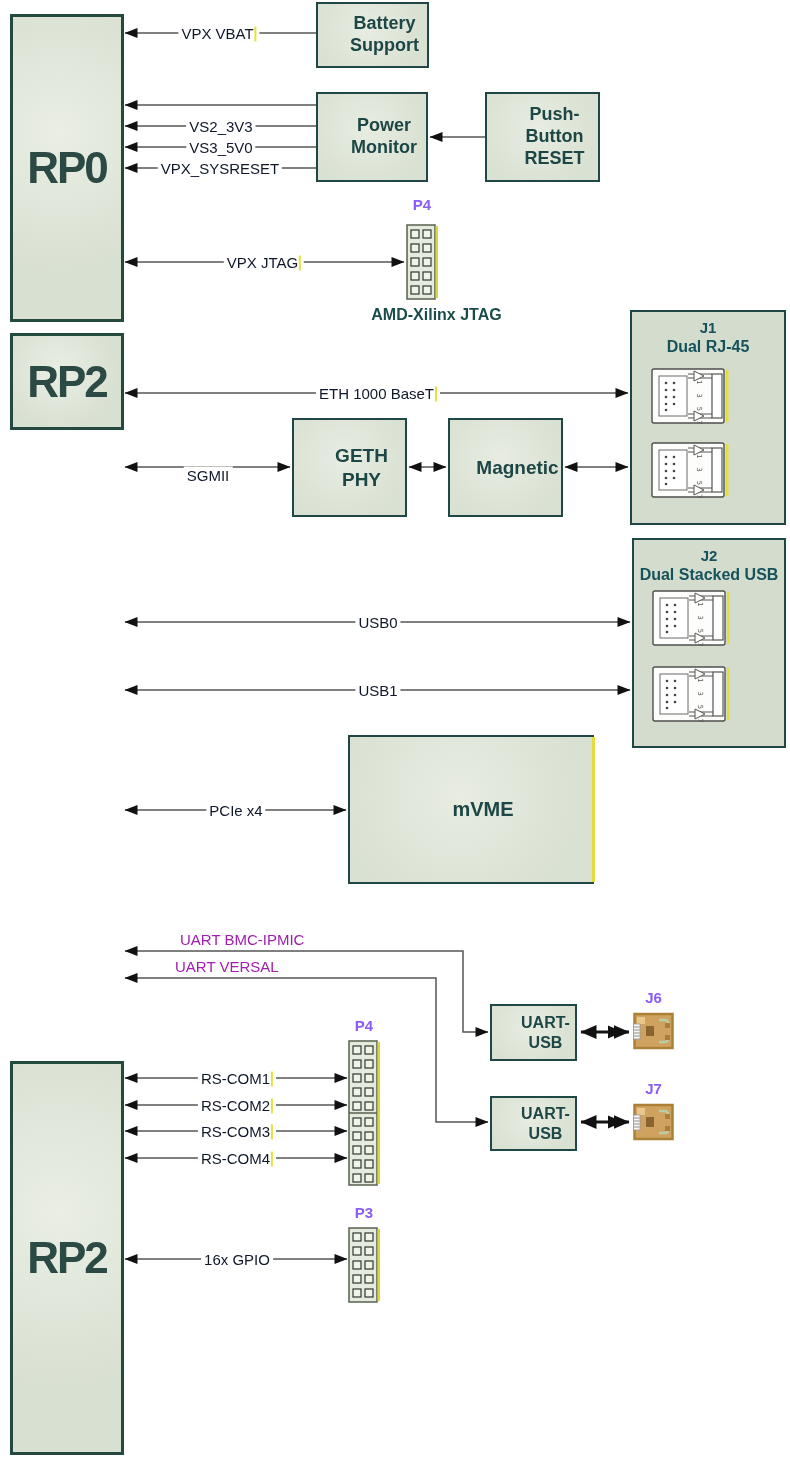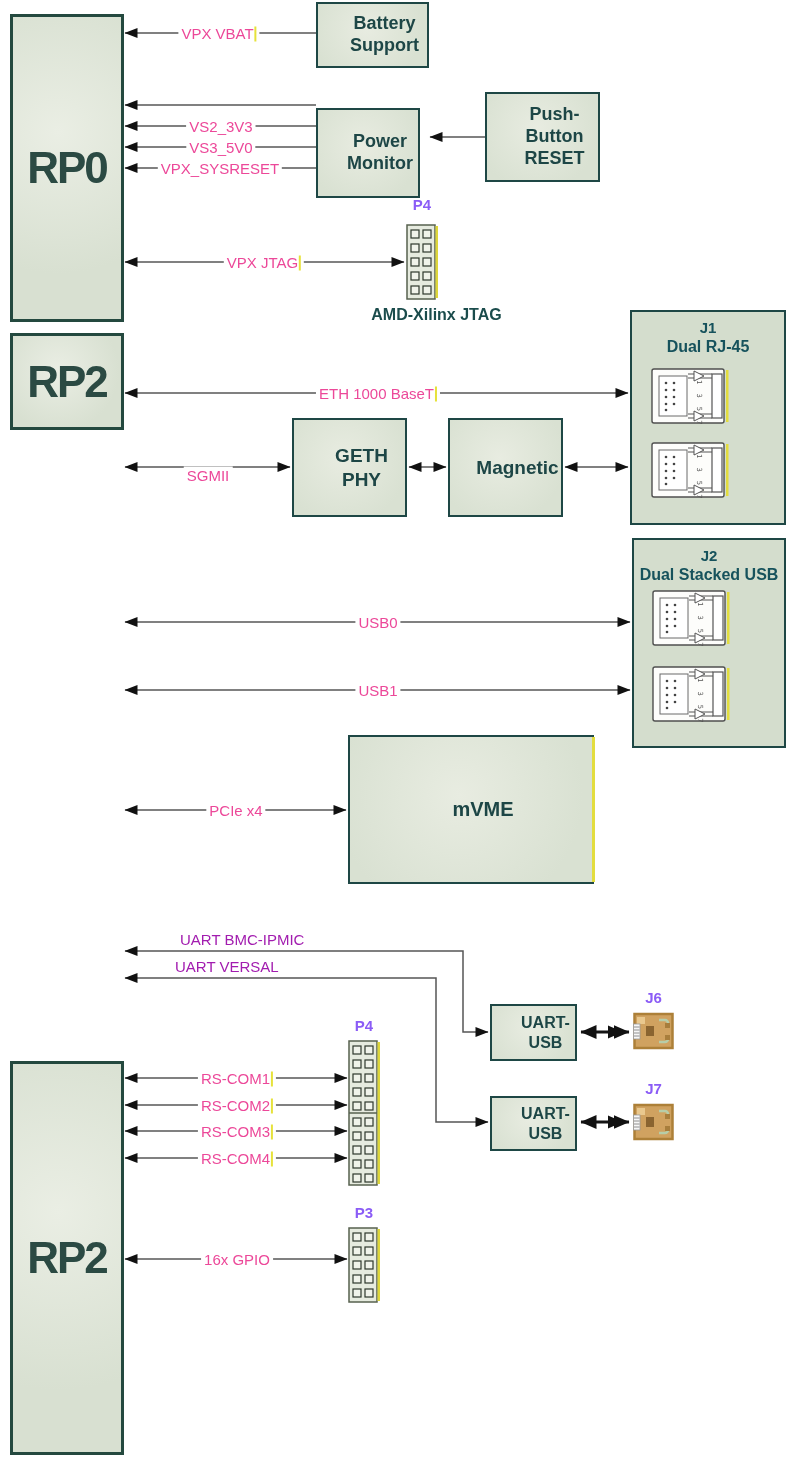--- a/index.html
+++ b/index.html
@@ -9,21 +9,21 @@
       background:radial-gradient(circle at 42% 38%, #eaeee4 0%, #d8e0d1 72%);
       border:3px solid #24493f;color:#2b4a43;font-size:44px;font-weight:800;letter-spacing:-2px;z-index:3;}
   .bx{position:absolute;box-sizing:border-box;display:flex;flex-direction:column;align-items:center;justify-content:center;
       background:radial-gradient(circle at 45% 40%, #e8ece1 0%, #d9e1d2 78%);
       border:2px solid #1e4745;color:#1d4646;font-weight:700;font-size:18px;line-height:1.22;text-align:center;z-index:3;padding-left:24px;}
   .jbox{position:absolute;box-sizing:border-box;background:#d4ddcd;border:2px solid #1e4745;z-index:2;text-align:center;}
   .jbox .t1{font-weight:700;font-size:15px;color:#16525c;margin-top:7px;line-height:1.2;}
   .jbox .t2{font-weight:700;font-size:16px;color:#16525c;line-height:1.25;}
   .clabel{position:absolute;font-weight:700;font-size:15px;color:#8b5cf6;text-align:center;z-index:6;white-space:nowrap;}
   .sig{position:absolute;transform:translate(-50%,-50%);background:#fff;padding:0 3px;
-       font-size:15px;color:#ec4899;white-space:nowrap;z-index:6;}
+       font-size:15px;color:#0f172a;white-space:nowrap;z-index:6;}
   .sigtop{position:absolute;font-size:15px;color:#a21caf;white-space:nowrap;z-index:6;}
   .cursor::after{content:"";display:inline-block;width:2px;height:15px;background:#e6e23b;margin-left:1px;vertical-align:text-bottom;}
   svg.lay{position:absolute;left:0;top:0;z-index:4;}
   svg.part{position:absolute;z-index:5;}
   .w{stroke:#565656;stroke-width:1.5;fill:none;}
   .wt{stroke:#141414;stroke-width:3;fill:none;}
   .pq{fill:#f0f3ea;stroke:#2e382c;stroke-width:1.2;}
   .rjnum{font-size:7px;fill:#555;letter-spacing:2.5px;font-family:"DejaVu Sans Mono",monospace;}
   .yellowbar{position:absolute;background:#e3dd3e;z-index:6;}
 </style>
@@ -123,21 +123,21 @@
       <span>RP2</span>
     </div>
   <div class="rp" style="left:10px;top:1061px;width:114px;height:394px;">
       <span>RP2</span>
     </div>
 
   <div class="bx" style="left:316px;top:2px;width:113px;height:66px;">
     <span>Battery</span>
     <span>Support</span>
   </div>
-  <div class="bx" style="left:316px;top:108px;width:104px;height:90px;">
+  <div class="bx" style="left:316px;top:92px;width:112px;height:90px;">
     <span>Power</span>
     <span>Monitor</span>
   </div>
   <div class="bx" style="left:485px;top:92px;width:115px;height:90px;">
     <span>Push-</span>
     <span>Button</span>
     <span>RESET</span>
   </div>
   <div class="bx" style="left:292px;top:418px;width:115px;height:99px;font-size:19px;">
     <span>GETH PHY</span>

